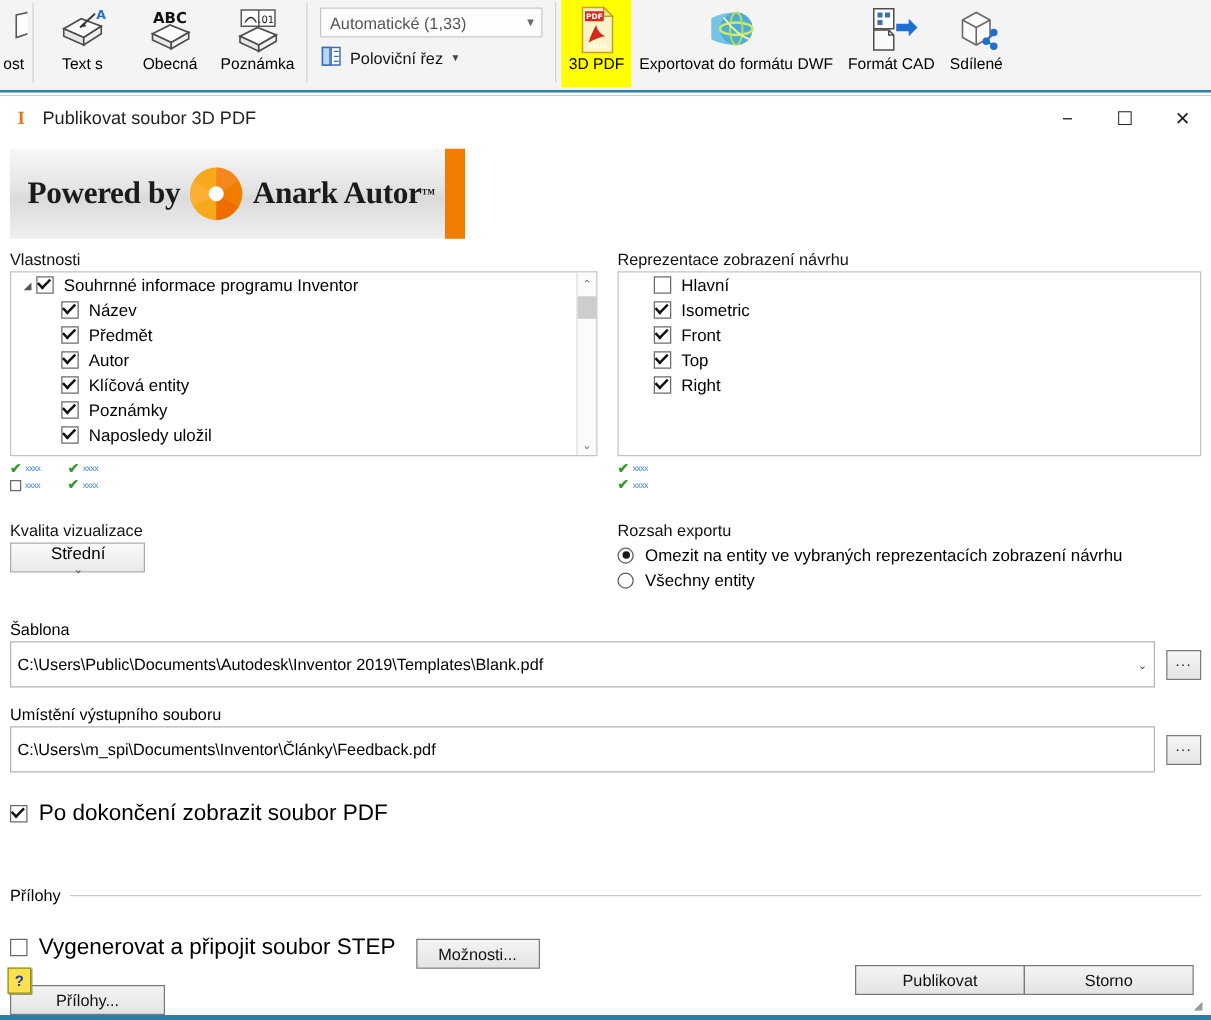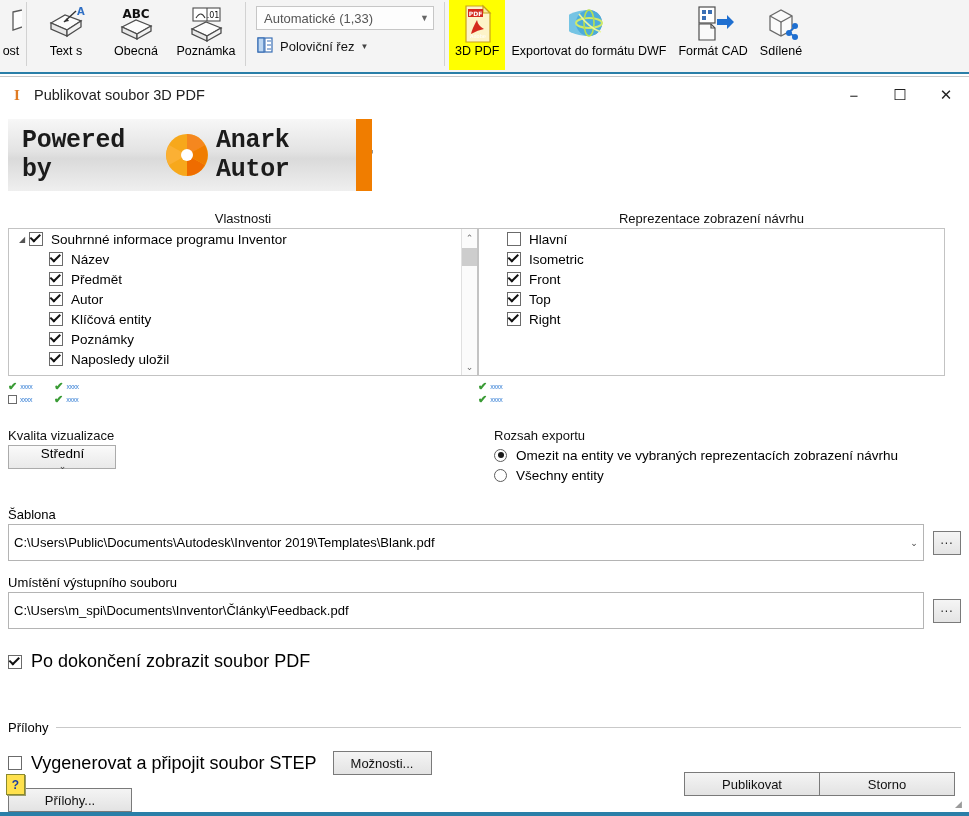--- a/index.html
+++ b/index.html
@@ -64,21 +64,21 @@
 
   #body { position:relative; padding:0 8px; }
 
   
   #banner {
     margin:6px 0 0 0; width:364px; height:72px;
     background:linear-gradient(to bottom,#f7f7f7 0%,#e3e3e3 45%,#dadada 55%,#efefef 100%);
     display:flex; align-items:center; position:relative;
   }
   #banner .bnr-txt { font-size:25px; font-weight:bold; color:#1b1b1b; letter-spacing:-0.3px;
-                     font-family:Liberation Mono, monospace; }
+                     font-family:Liberation Serif, serif; }
   #banner .bnr-right-bar { position:absolute; right:0; top:0; width:16px; height:72px; background:#f07d00; }
   #banner .logo { width:46px; height:46px; margin:0 6px; position:relative; }
   #banner .sup { font-size:11px; vertical-align:super; }
 
   
   .sec-label { font-size:13px; color:#111; margin:0 0 2px 0; }
 
   
   .listbox {
     border:1px solid #c3c3c3; background:#fff; position:relative; overflow:hidden;
@@ -347,21 +347,21 @@
           <path d="M23 23 L5 33 A21 21 0 0 1 5 13 Z" fill="#fbb034"></path>
           <path d="M23 23 L41 13 A21 21 0 0 1 41 33 Z" fill="#f07d00"></path>
           <circle cx="23" cy="23" r="6" fill="#ffffff"></circle>
         </svg>
       </span>
       <span class="bnr-txt">Anark Autor</span>
       <span class="bnr-txt sup">™</span>
       <span class="bnr-right-bar"></span>
     </div>
 
-    <div style="display:flex; margin-top:20px;text-align:center;">
+    <div style="display:flex; gap:16px; margin-top:9px;">
 
       <div style="width:470px;">
         <div class="sec-label">Vlastnosti</div>
         <div class="listbox" style="height:148px;">
           <div class="tree-row" style="padding-left:6px;">
             <span class="twisty">◢</span>
             <span class="cbx checked"></span>
             <span class="tree-label">Souhrnné informace programu Inventor</span>
           </div>
           <div class="tree-row" style="padding-left:40px;">
@@ -512,21 +512,21 @@
       <div class="group-head">
         <span class="gh-txt">Přílohy</span>
         <span class="gh-line"></span>
       </div>
 
       <div style="display:flex; align-items:center; gap:16px; margin-top:16px;">
         <div class="chk-row">
           <span class="cbx"></span>
           <span>Vygenerovat a připojit soubor STEP</span>
         </div>
-        <div class="btn" style="width:99px;">Možnosti...</div>
+        <div class="btn" style="width:99px;margin-top:11px;">Možnosti...</div>
       </div>
 
       <div class="btn" style="width:124px; margin-top:13px;">Přílohy...</div>
     </div>
   </div>
 
   <div id="footer">
     <div id="help-icon">?</div>
     <div class="footer-btns">
       <div class="btn">Publikovat</div>

